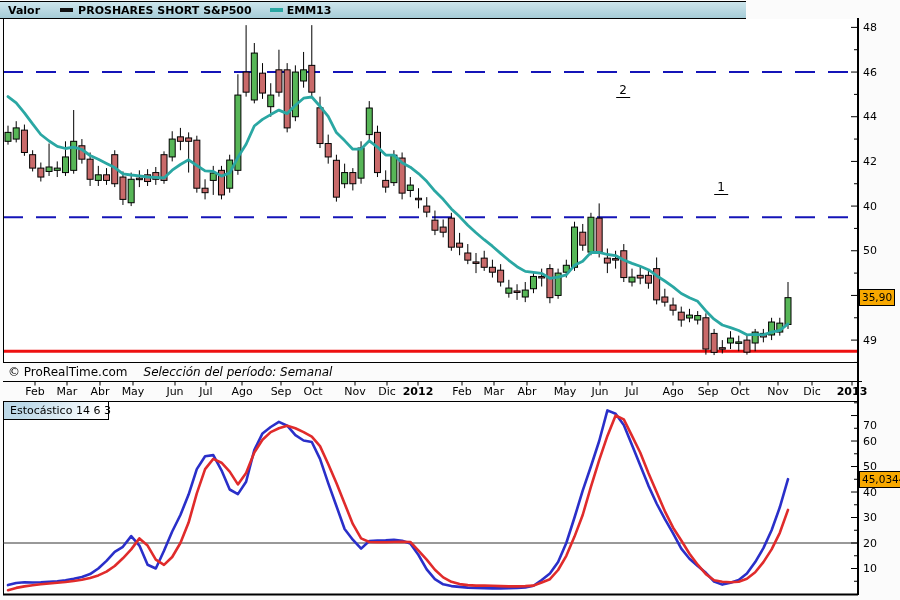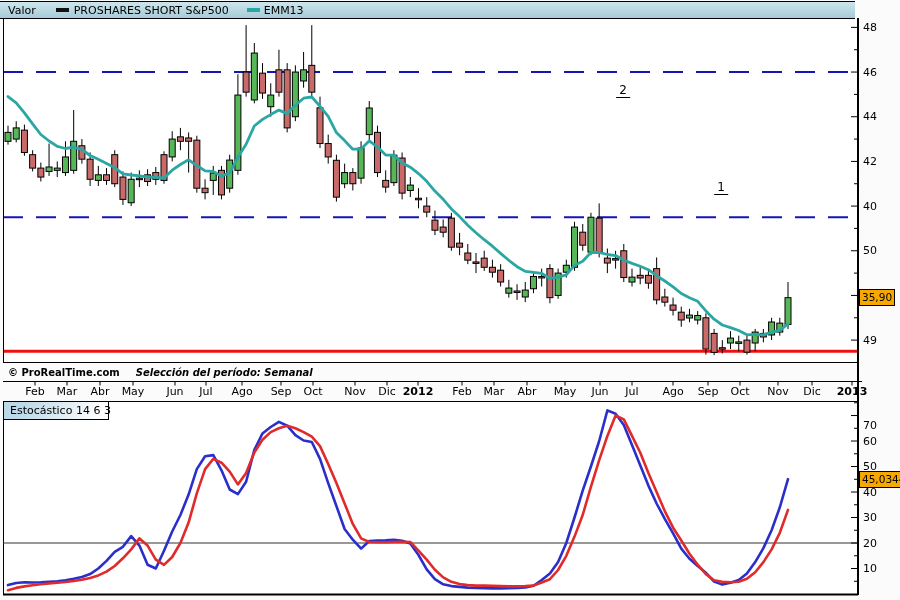--- a/index.html
+++ b/index.html
@@ -1,39 +1,39 @@
 <!DOCTYPE html>
 <html><head>
 <meta charset="utf-8">
 <style>
   html,body{margin:0;padding:0;background:#fff;}
   .screen{position:relative;width:900px;height:600px;background:#fbfbfb;overflow:hidden;
           font-family:"DejaVu Sans","Liberation Sans",sans-serif;color:#000;}
-  .header{position:absolute;left:0;top:1px;width:855px;height:16px;
+  .header{position:absolute;left:0;top:1px;width:746px;height:16px;
           background:linear-gradient(#cde5ec,#a6ccd7);
           border-top:1px solid #000;border-bottom:1px solid #000;
-          display:flex;align-items:center;font-size:11px;font-weight:normal;white-space:nowrap;}
+          display:flex;align-items:center;font-size:11px;font-weight:bold;white-space:nowrap;}
   .hdr-valor{margin-left:8px;}
   .swatch{display:inline-block;width:13px;height:4px;}
   .sw1{margin-left:20px;background:#111;}
   .sw2{margin-left:18px;background:#2aa7a3;}
   .hdr-title{margin-left:5px;text-align:center;}
   .hdr-range{margin-left:16px;}
   .hdr-ema{margin-left:4px;}
   svg#chart-svg{position:absolute;left:0;top:0;}
   .pane-hit{position:absolute;background:transparent;}
   .axis-label{position:absolute;left:863px;font-size:11px;line-height:13px;}
   .s-axis-label{position:absolute;left:863px;font-size:11px;line-height:13px;}
   .month-label{position:absolute;top:386px;font-size:11px;line-height:12px;transform:translateX(-50%);}
   .month-label.year{font-weight:bold;}
   .tag{position:absolute;left:859px;background:#f7a800;border:1px solid #000;height:15px;
        font-size:10.5px;line-height:15px;padding:0 2px;white-space:nowrap;}
   .annotation{position:absolute;font-size:12px;line-height:12px;padding:0 3px 1px;
               border-bottom:1px solid #000;transform:translateX(-50%);}
-  .copyright{position:absolute;left:8px;top:366px;font-size:10px;line-height:13px;white-space:nowrap;font-weight:bold;}
+  .copyright{position:absolute;left:8px;top:366px;font-size:12px;line-height:13px;white-space:nowrap;}
   .copyright .period{font-style:italic;margin-left:16px;}
   .stoch-label-box{position:absolute;left:3px;top:401px;width:98px;height:17px;border:1px solid #000;
        background:linear-gradient(115deg,#bdd9e8 20%,#ffffff 90%);
        font-size:11px;line-height:17px;padding-left:6px;white-space:nowrap;}
 </style>
 </head>
 <body>
 
 <div class="screen">
 

